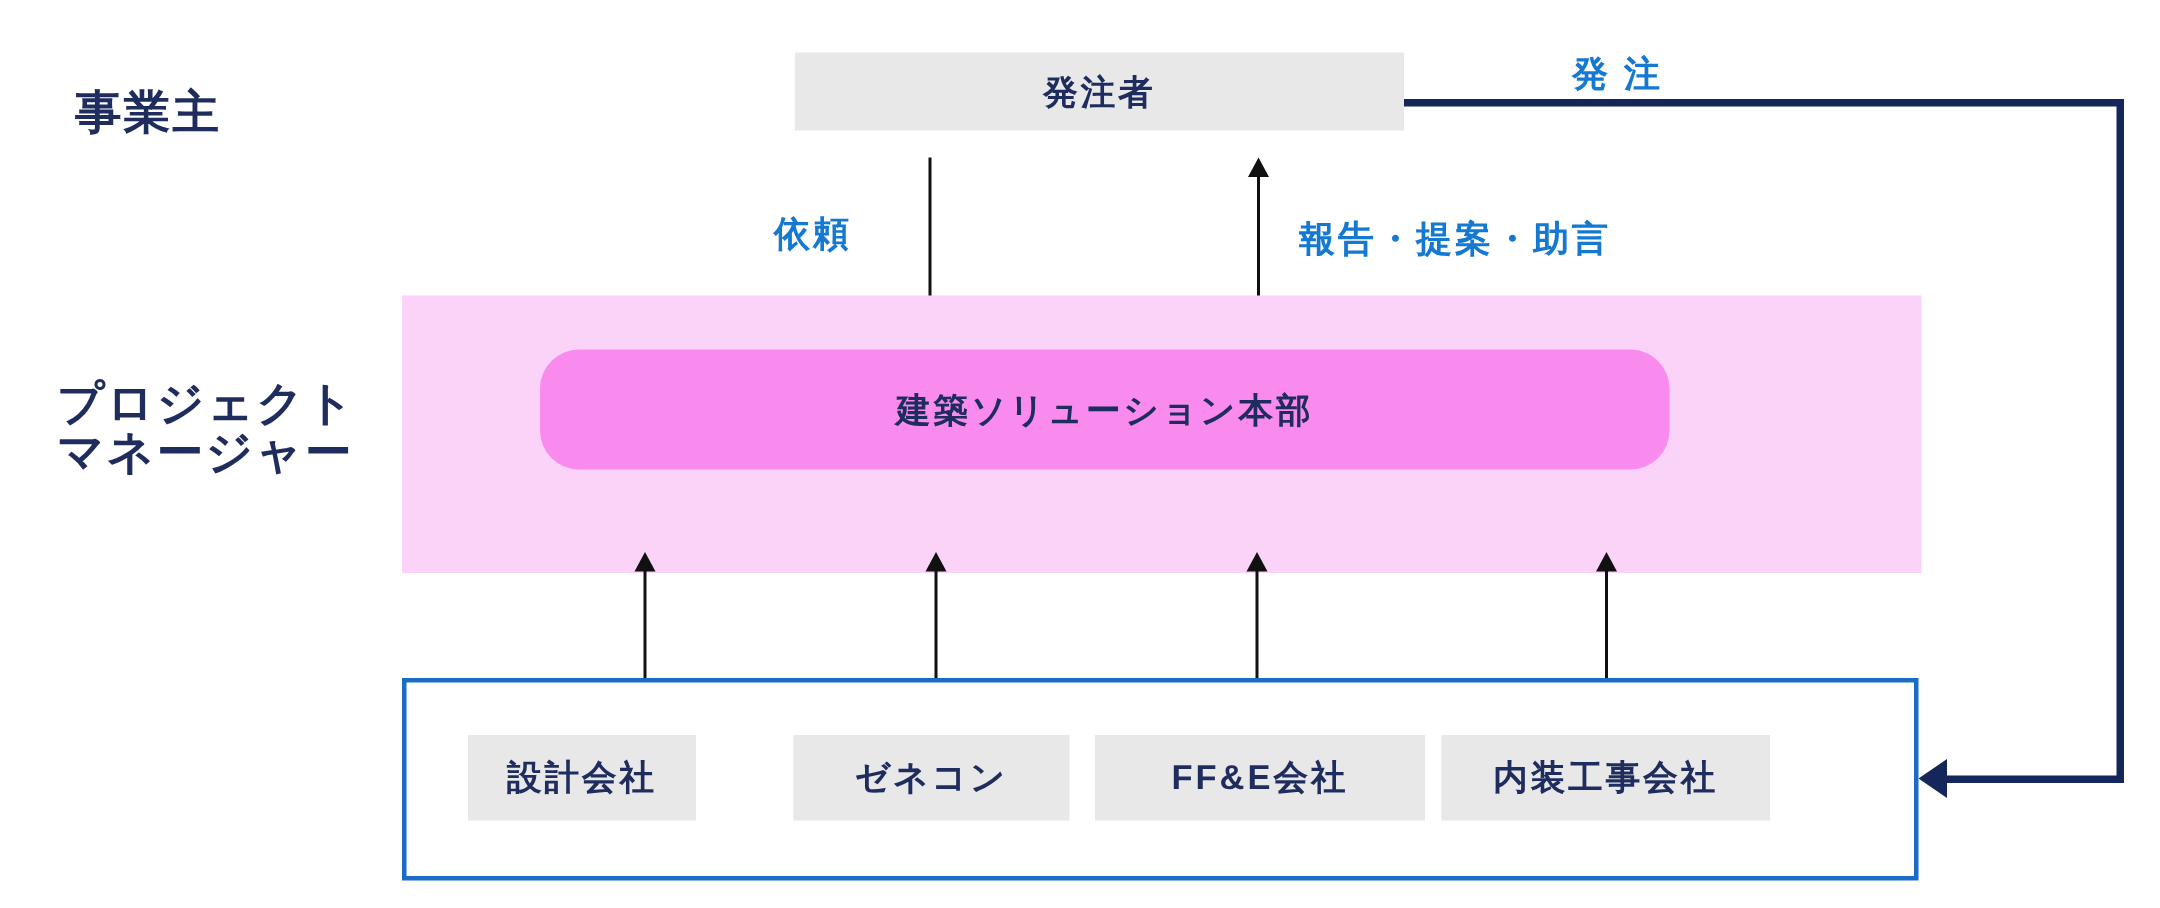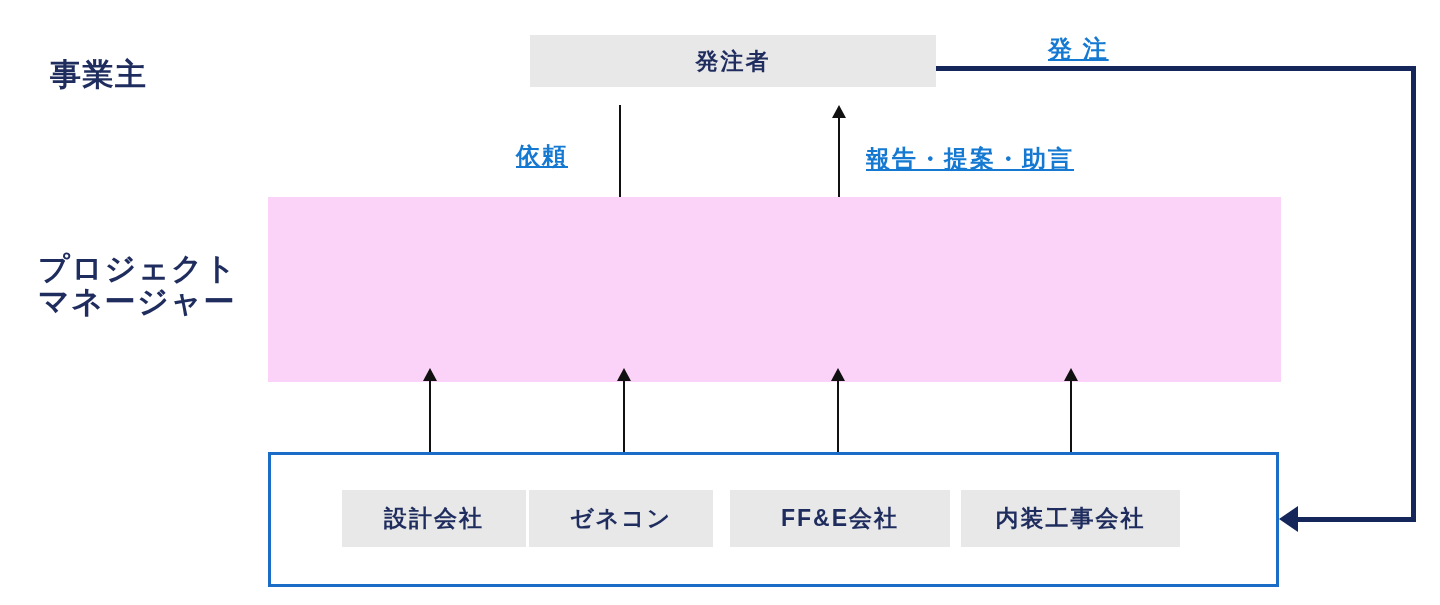--- a/index.html
+++ b/index.html
@@ -43,29 +43,29 @@
   
   .container-box {
     position:absolute; left:268px; top:452px; width:1011px; height:135px;
     border:3px solid var(--borderblue,#1b6cc6); box-sizing:border-box; background:#ffffff;
   }
   .co-box {
     position:absolute; top:490px; height:57px; background:var(--graybox,#e8e8e8);
     color:var(--navy,#1f2c5e); font-size:23px; font-weight:bold; letter-spacing:2px;
     display:flex; align-items:center; justify-content:center;
   }
-  #co-1 { left:342px; width:184px; }
+  #co-1 { left:312px; width:152px; }
   #co-2 { left:529px; width:184px; }
   #co-3 { left:730px; width:220px; }
   #co-4 { left:961px; width:219px; }
 
   
   .edge-label {
     position:absolute; color:var(--blue,#1579d2); font-weight:bold;
-    font-size:24px; letter-spacing:2px; white-space:nowrap;text-decoration:underline;
+    font-size:24px; letter-spacing:2px; white-space:nowrap;
   }
   #lbl-request   { left:516px;  top:140px; }
   #lbl-report    { left:866px;  top:143px; }
   #lbl-order     { left:1048px; top:33px; }
   #lbl-direction { left:662px;  top:405px; }
 
   
   .varrow { position:absolute; width:14px; }
   .varrow .shaft { position:absolute; left:6px; width:2px; background:#111; }
   .varrow .head-up {
@@ -124,20 +124,21 @@
   <div class="varrow single-up" id="arr-client-up">
     <div class="shaft"></div>
     <div class="head-up"></div>
   </div>
 
   <div class="edge-label" id="lbl-request">依頼</div>
   <div class="edge-label" id="lbl-report">報告・提案・助言</div>
   <div class="edge-label" id="lbl-order">発 注</div>
 
   <div class="pink-outer"></div>
+  <div class="hq-box">建築ソリューション本部</div>
 
   <div class="varrow double" id="arr-d1">
     <div class="shaft"></div>
     <div class="head-up"></div>
     <div class="head-down"></div>
   </div>
   <div class="varrow double" id="arr-d2">
     <div class="shaft"></div>
     <div class="head-up"></div>
     <div class="head-down"></div>

